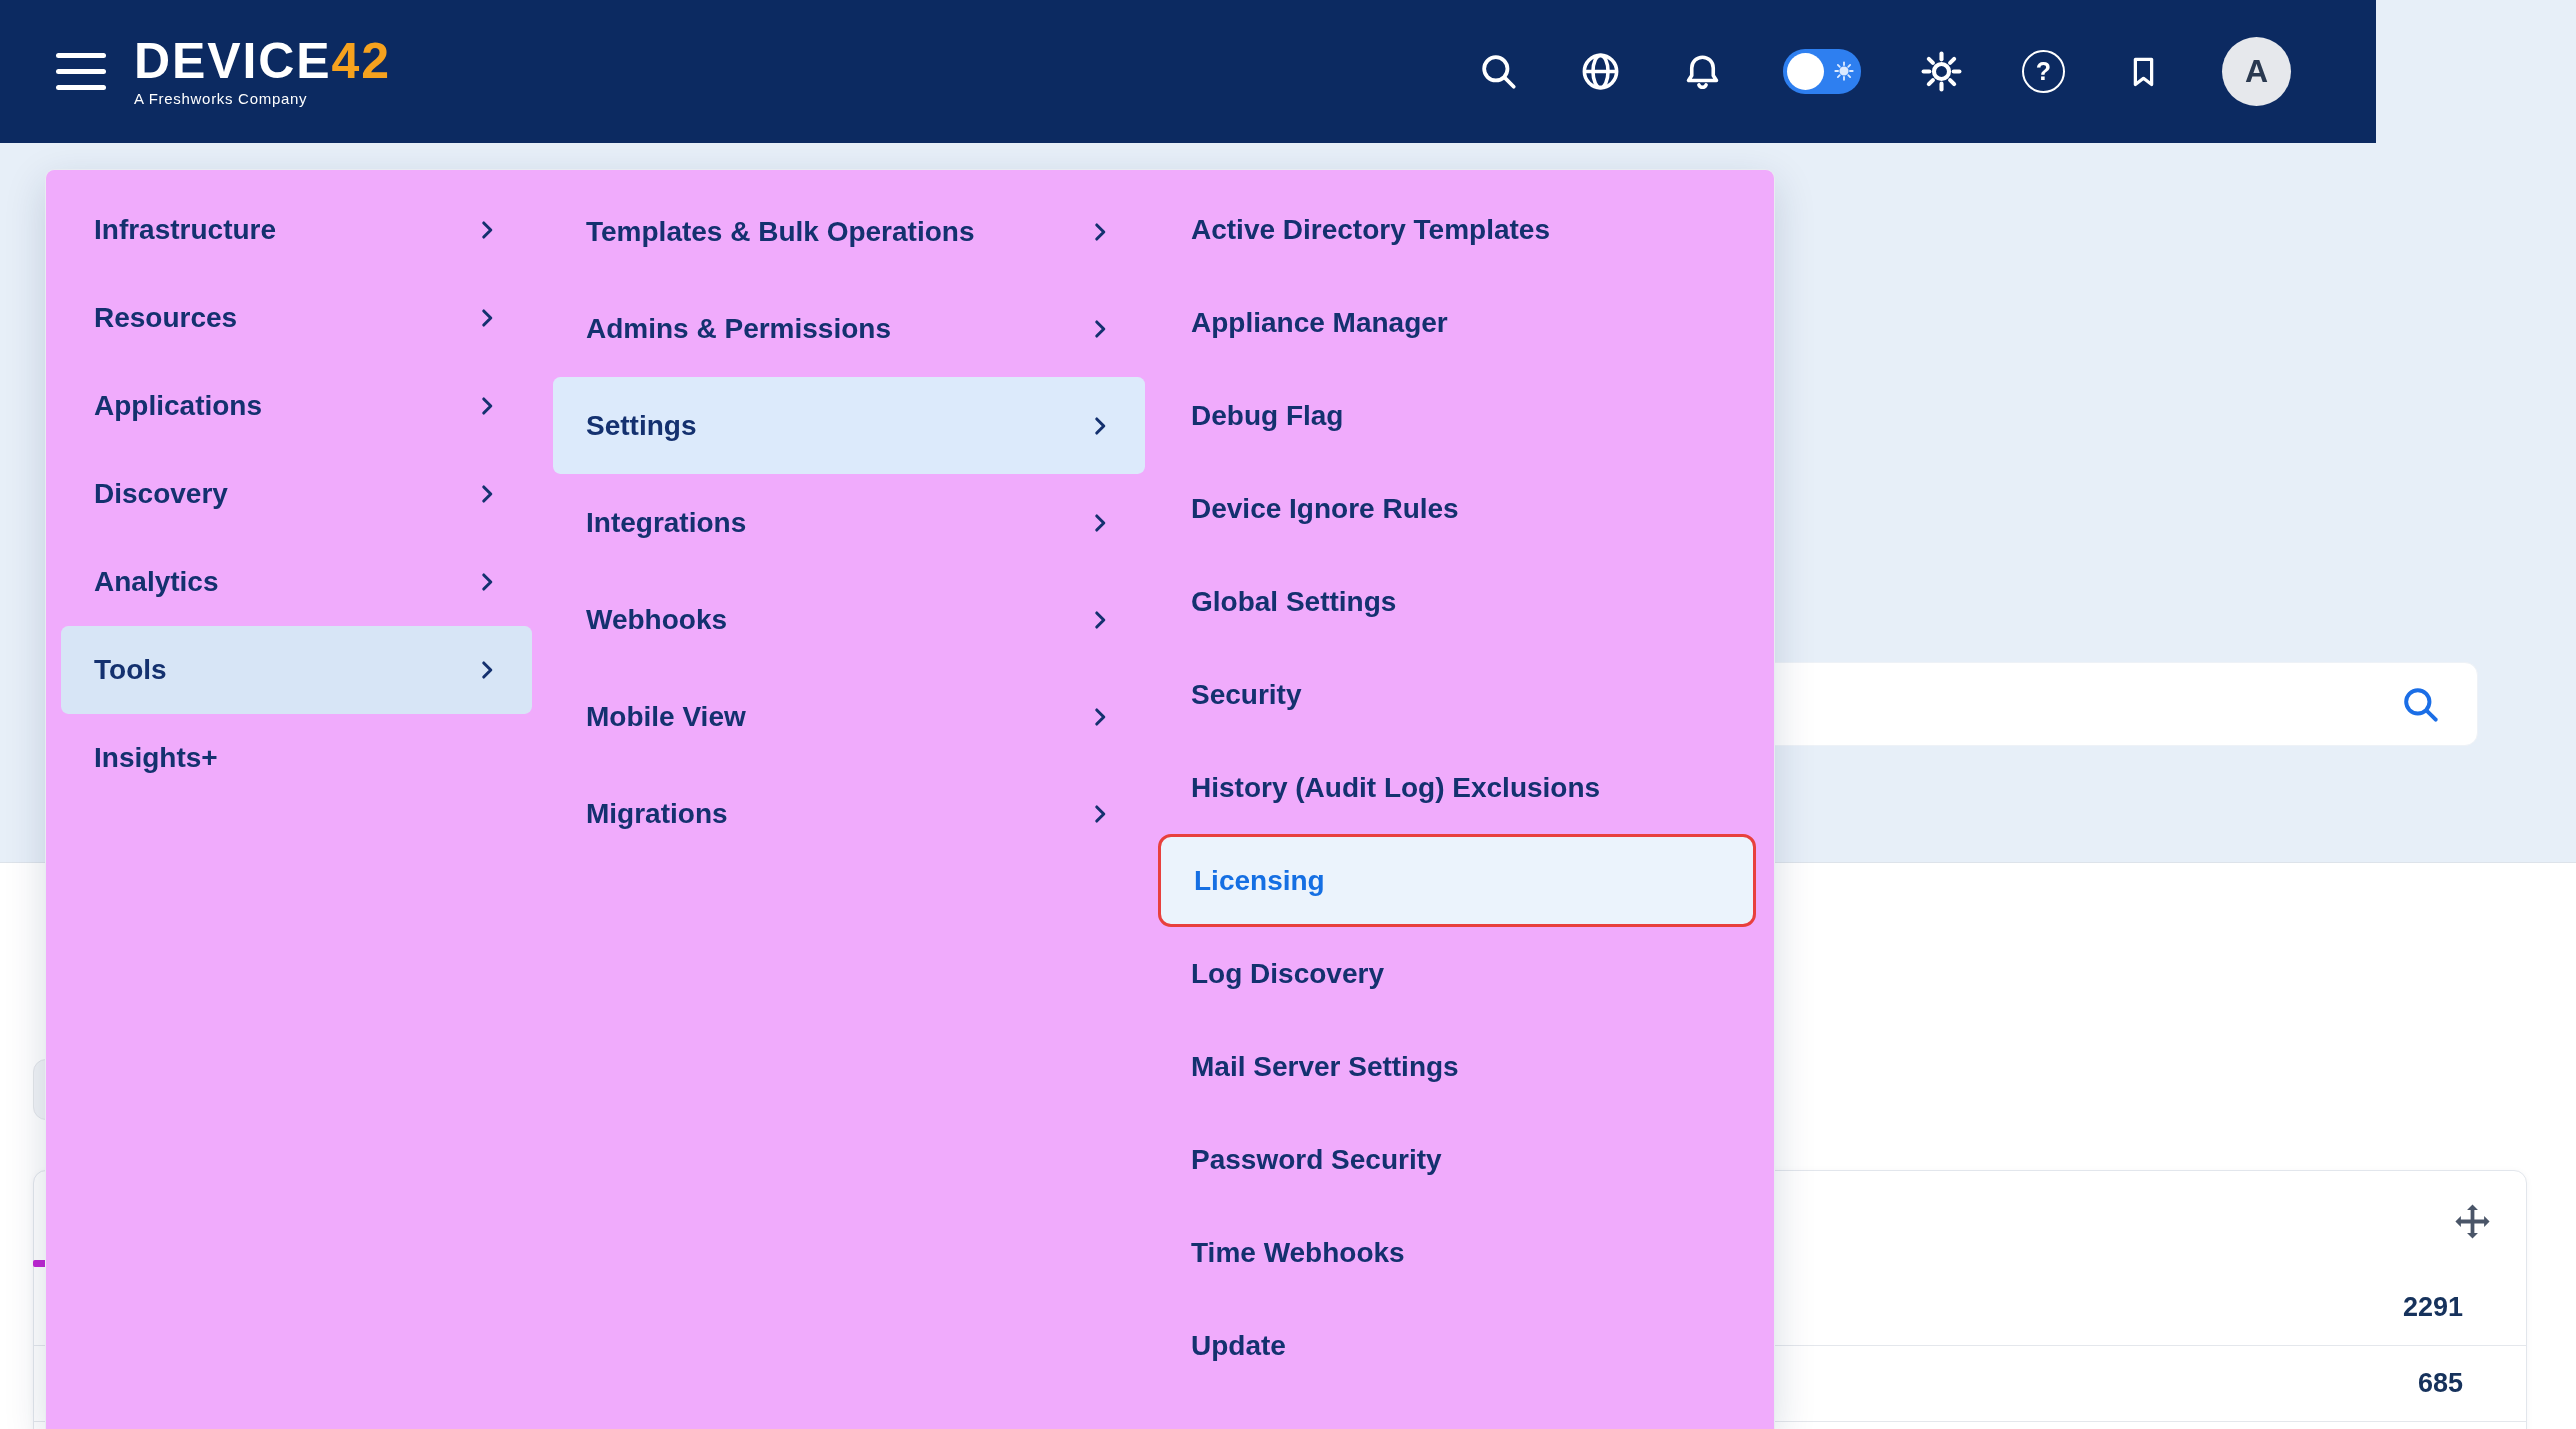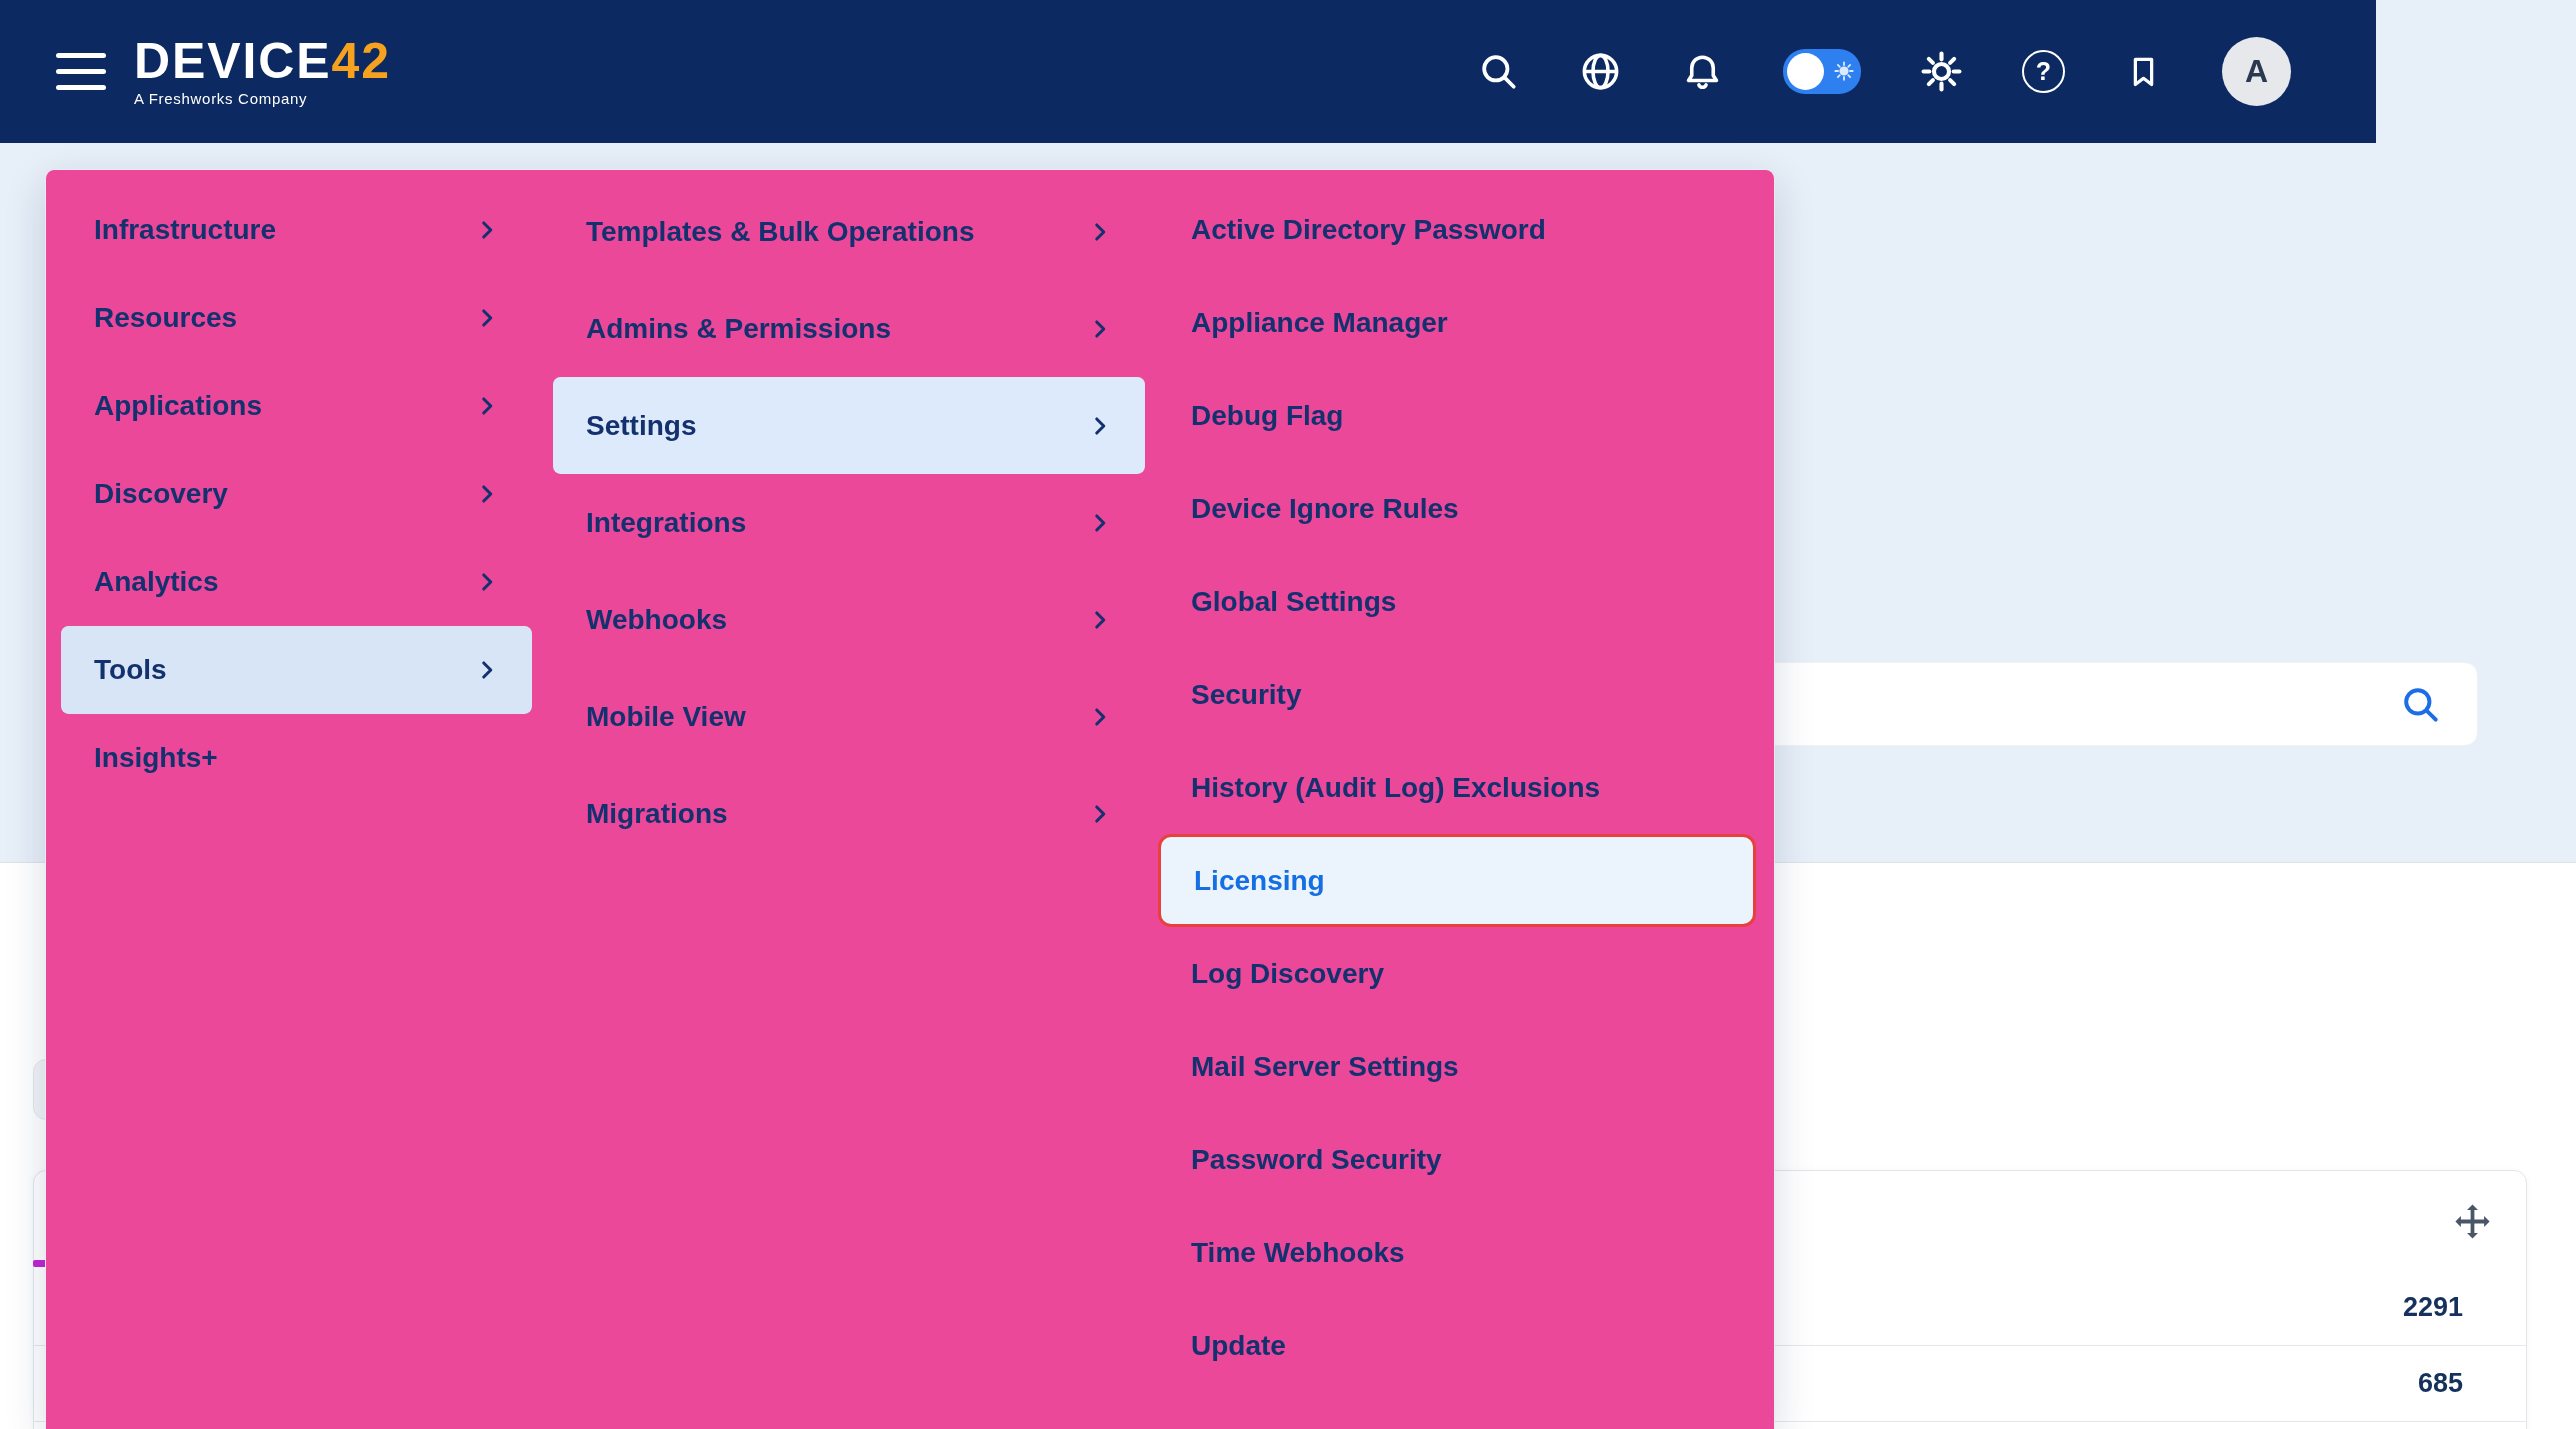--- a/index.html
+++ b/index.html
@@ -59,21 +59,21 @@
   .help-circle { width:43px; height:43px; border:2.8px solid #ffffff; border-radius:50%;
                  display:flex; align-items:center; justify-content:center;
                  color:#ffffff; font-size:25px; font-weight:700; }
 
   .avatar { width:69px; height:69px; border-radius:50%; background:#e6e8ec; border:none; cursor:pointer;
             display:flex; align-items:center; justify-content:center;
             font-size:32px; font-weight:700; color:#2a3950; }
 
   
   .menu-panel { position:absolute; left:45px; top:169px; width:1730px; height:1260px;
-                background:#ec4899; border:0.9px solid #e8ecf1; border-bottom:none;
+                background:#f0abfc; border:0.9px solid #e8ecf1; border-bottom:none;
                 border-radius:9.3px 9.3px 0 0; box-shadow:0 13px 41px rgba(15,35,80,.16); z-index:50; }
   .menu-col { position:absolute; display:flex; flex-direction:column; }
   .col1 { left:15px;  top:16px; width:471px; }
   .col2 { left:507px; top:13px; width:592px; }
   .col3 { left:1112px; top:13px; width:598px; }
   .menu-row { display:flex; align-items:center; justify-content:space-between;
               padding:0 32px 0 33px; border-radius:7.4px; cursor:pointer;
               font-size:28px; font-weight:700; color:#14316f; white-space:nowrap; }
   .col1 .menu-row { height:88px; }
   .col2 .menu-row { height:97px; }
@@ -296,21 +296,21 @@
         <span class="chev">
             <svg width="26" height="26" viewBox="0 0 24 24" fill="none" stroke="currentColor" stroke-width="2.8" stroke-linecap="round" stroke-linejoin="round">
               <path d="M9 5.5 L15.5 12 L9 18.5"></path>
             </svg>
           </span>
       </div>
     </div>
 
     <div class="menu-col col3">
       <div class="menu-row">
-        <span>Active Directory Password</span>
+        <span>Active Directory Templates</span>
       </div>
       <div class="menu-row">
         <span>Appliance Manager</span>
       </div>
       <div class="menu-row">
         <span>Debug Flag</span>
       </div>
       <div class="menu-row">
         <span>Device Ignore Rules</span>
       </div>

